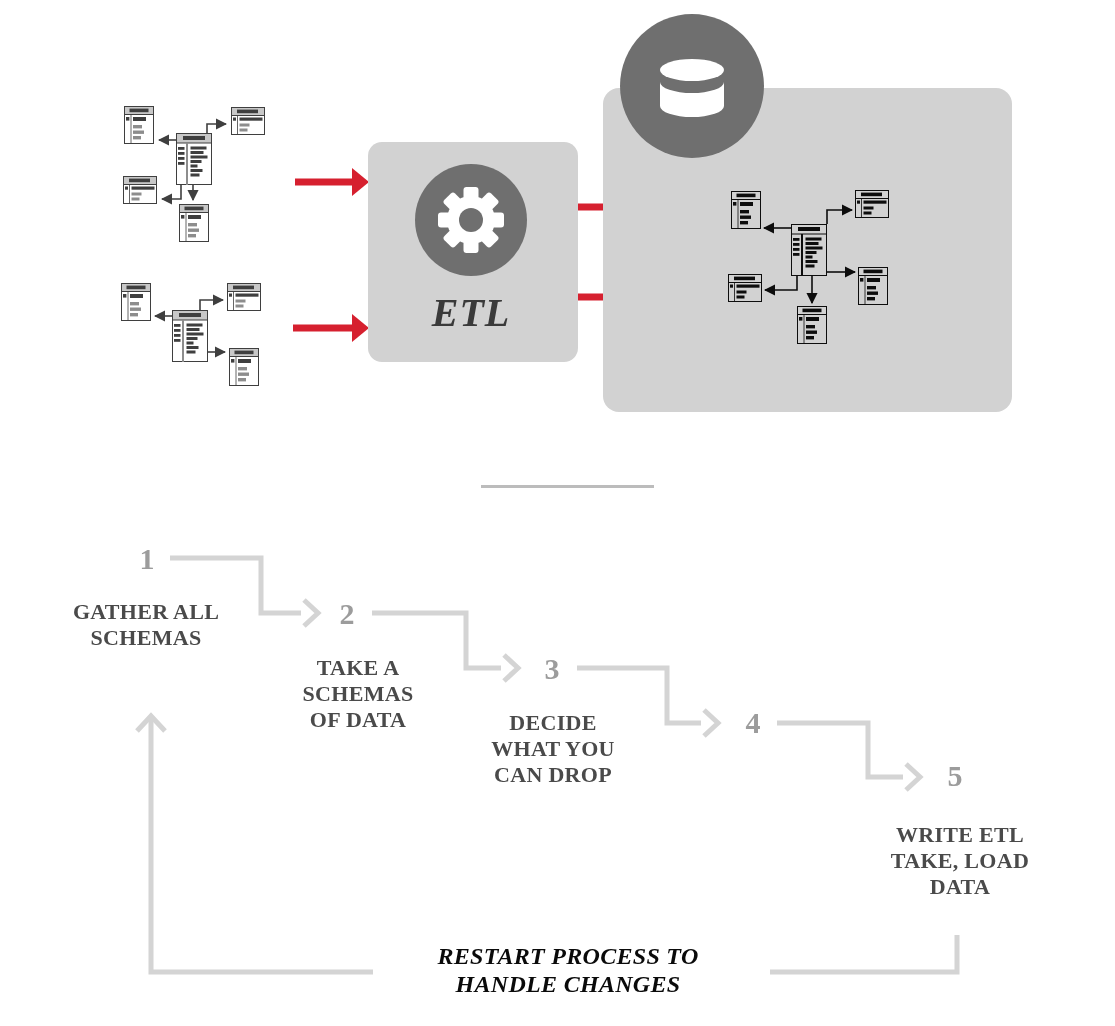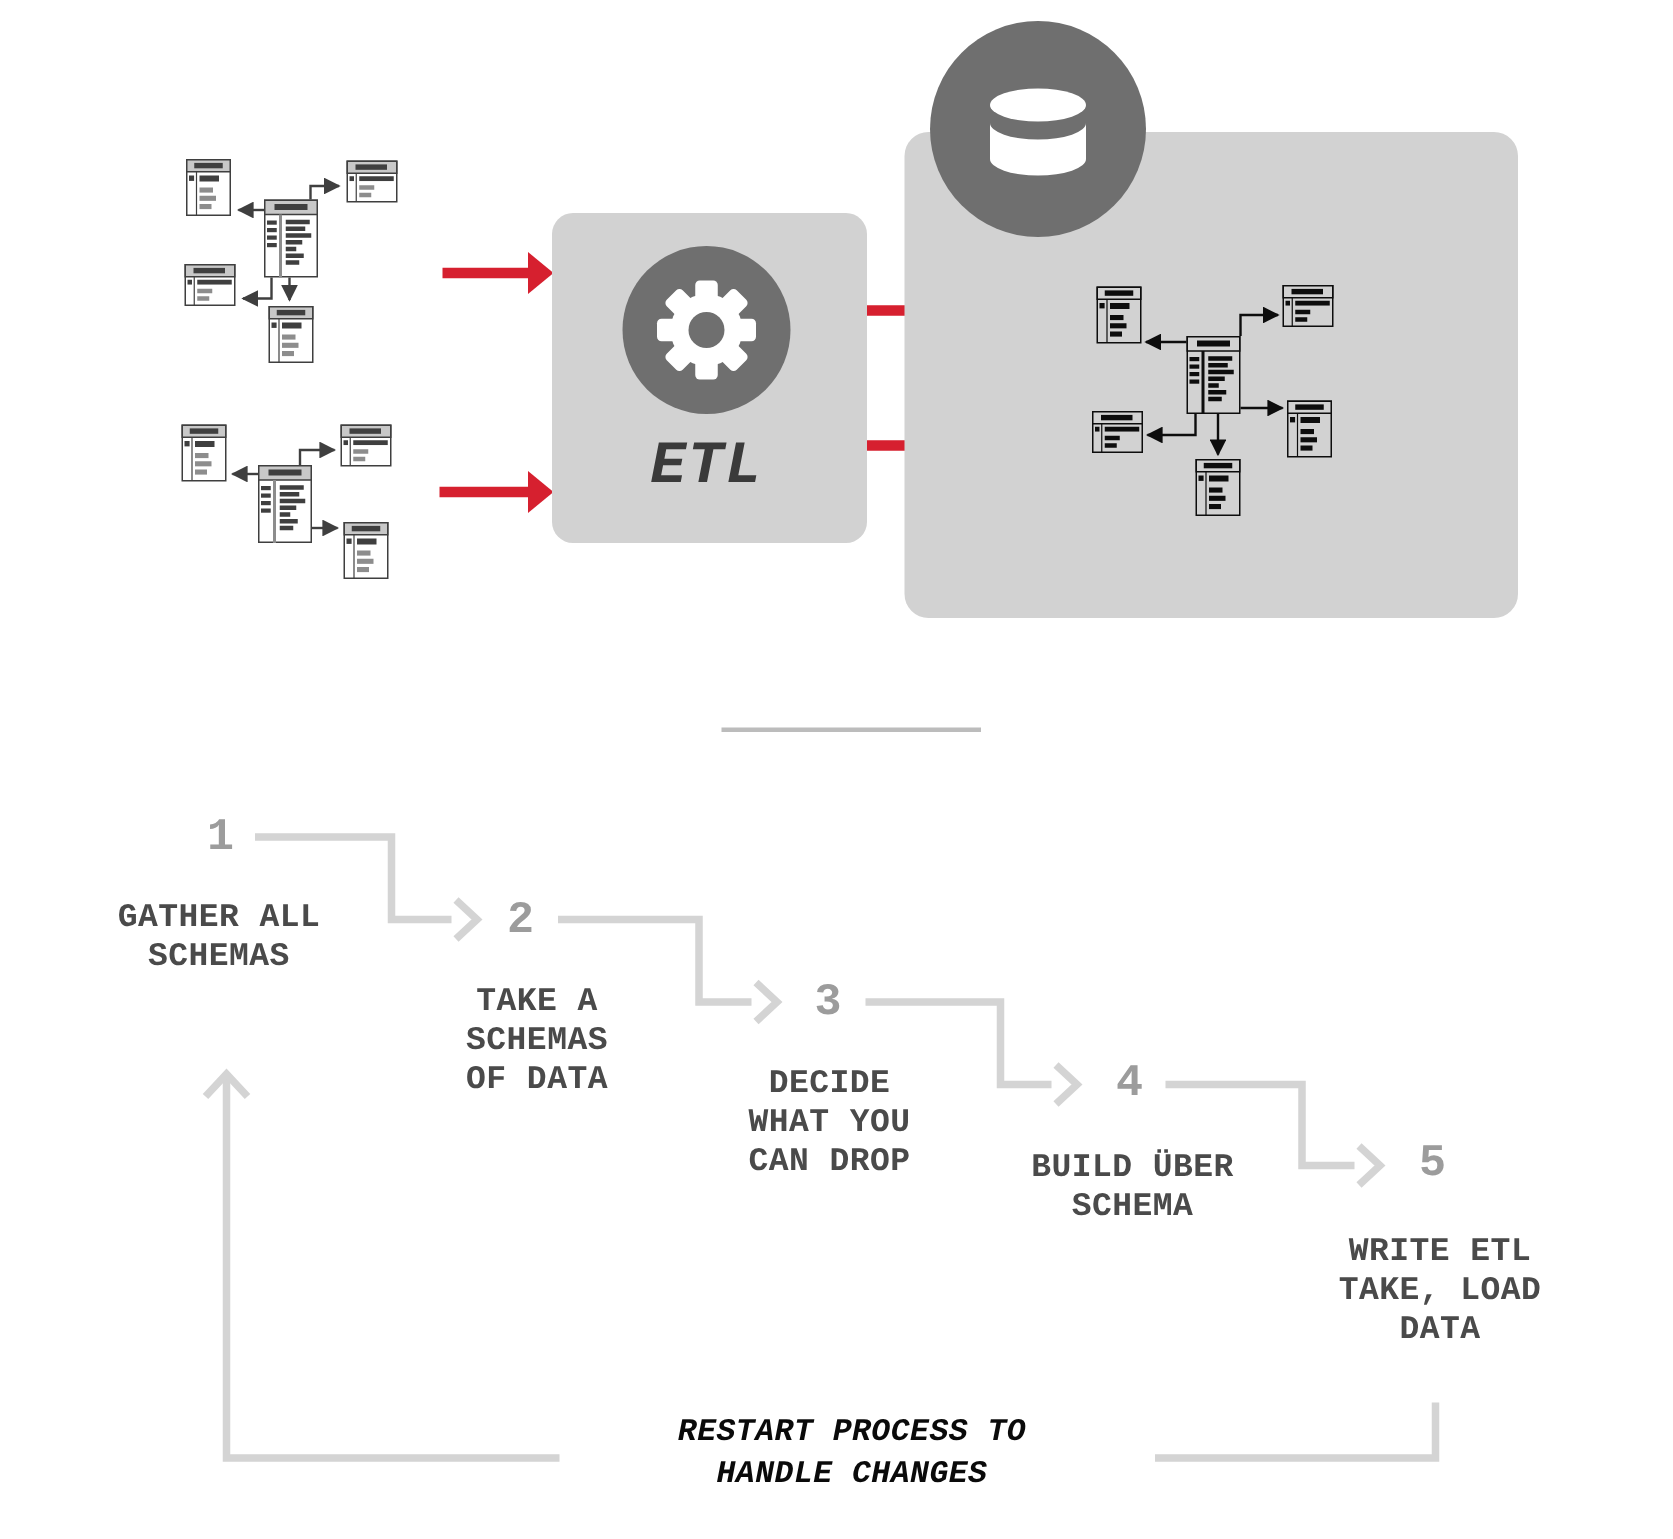--- a/index.html
+++ b/index.html
@@ -1,36 +1,36 @@
 <!DOCTYPE html>
 <html><head>
 <meta charset="utf-8">
 <style>
   html,body{margin:0;padding:0;background:#fff;}
   .stage{
     position:relative;width:1115px;height:1026px;background:#ffffff;
-    font-family:Liberation Mono, monospace;overflow:hidden;
+    font-family:Liberation Serif, serif;overflow:hidden;
   }
   svg.art{position:absolute;left:0;top:0;display:block;}
   .etl-label{
     position:absolute;left:471px;top:312px;transform:translate(-50%,-50%);
     font-weight:bold;font-style:italic;font-size:40px;color:#3a3a3a;letter-spacing:1px;
   }
   .step-num{
     position:absolute;transform:translate(-50%,-50%);
     font-weight:bold;font-size:30px;color:#9c9c9c;
   }
   .step-label{
     position:absolute;transform:translateX(-50%);
     font-weight:bold;font-size:22px;line-height:26px;color:#4a4a4a;
     text-align:center;white-space:pre-line;letter-spacing:0.3px;
   }
   .restart-label{
     position:absolute;left:568px;top:942px;transform:translateX(-50%);
-    font-weight:bold;font-style:italic;font-size:21px;line-height:28px;color:#0a0a0a;
+    font-weight:bold;font-style:italic;font-size:24px;line-height:28px;color:#0a0a0a;
     text-align:center;white-space:pre-line;letter-spacing:0.3px;
   }
   
   .tbl-light{--body:#ffffff;--hdr:#c8c8c8;--bar:#3f3f3f;--row:#8d8d8d;--stroke:#3f3f3f;}
   .tbl-dark{--body:#d2d2d2;--hdr:#d2d2d2;--bar:#0d0d0d;--row:#0d0d0d;--stroke:#0d0d0d;}
 </style>
 </head>
 <body>
 
 <div class="stage">
@@ -195,21 +195,19 @@
   <div class="step-num" style="left:955px;top:776px">5</div>
 
   <div class="step-label" style="left:146px;top:599px">GATHER ALL
 SCHEMAS</div>
   <div class="step-label" style="left:358px;top:655px">TAKE A
 SCHEMAS
 OF DATA</div>
   <div class="step-label" style="left:553px;top:710px">DECIDE
 WHAT YOU
 CAN DROP</div>
-  <div class="step-label" style="left:755px;top:766px">BUILD ÜBER
-SCHEMA</div>
   <div class="step-label" style="left:960px;top:822px">WRITE ETL
 TAKE, LOAD
 DATA</div>
 
   <div class="restart-label">RESTART PROCESS TO
 HANDLE CHANGES</div>
 </div>
 
 </body></html>

